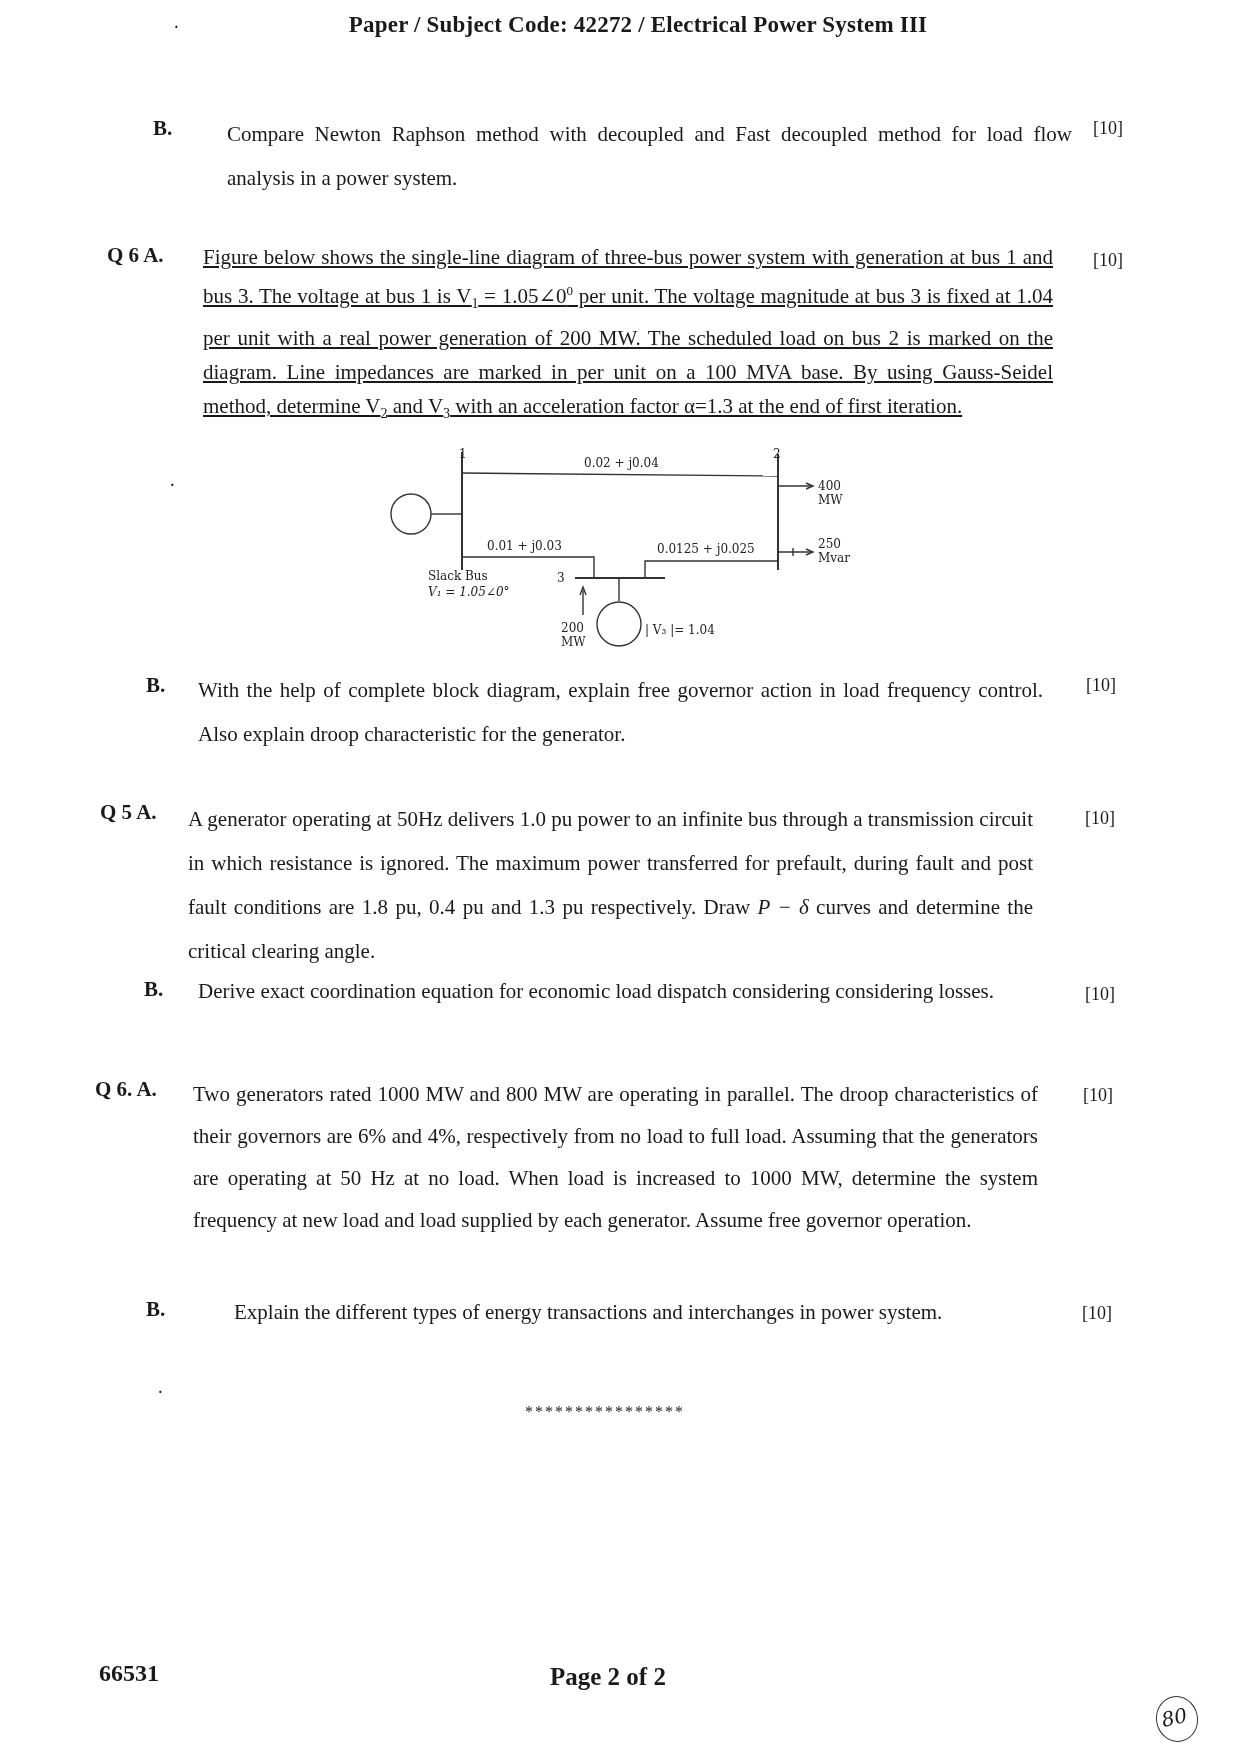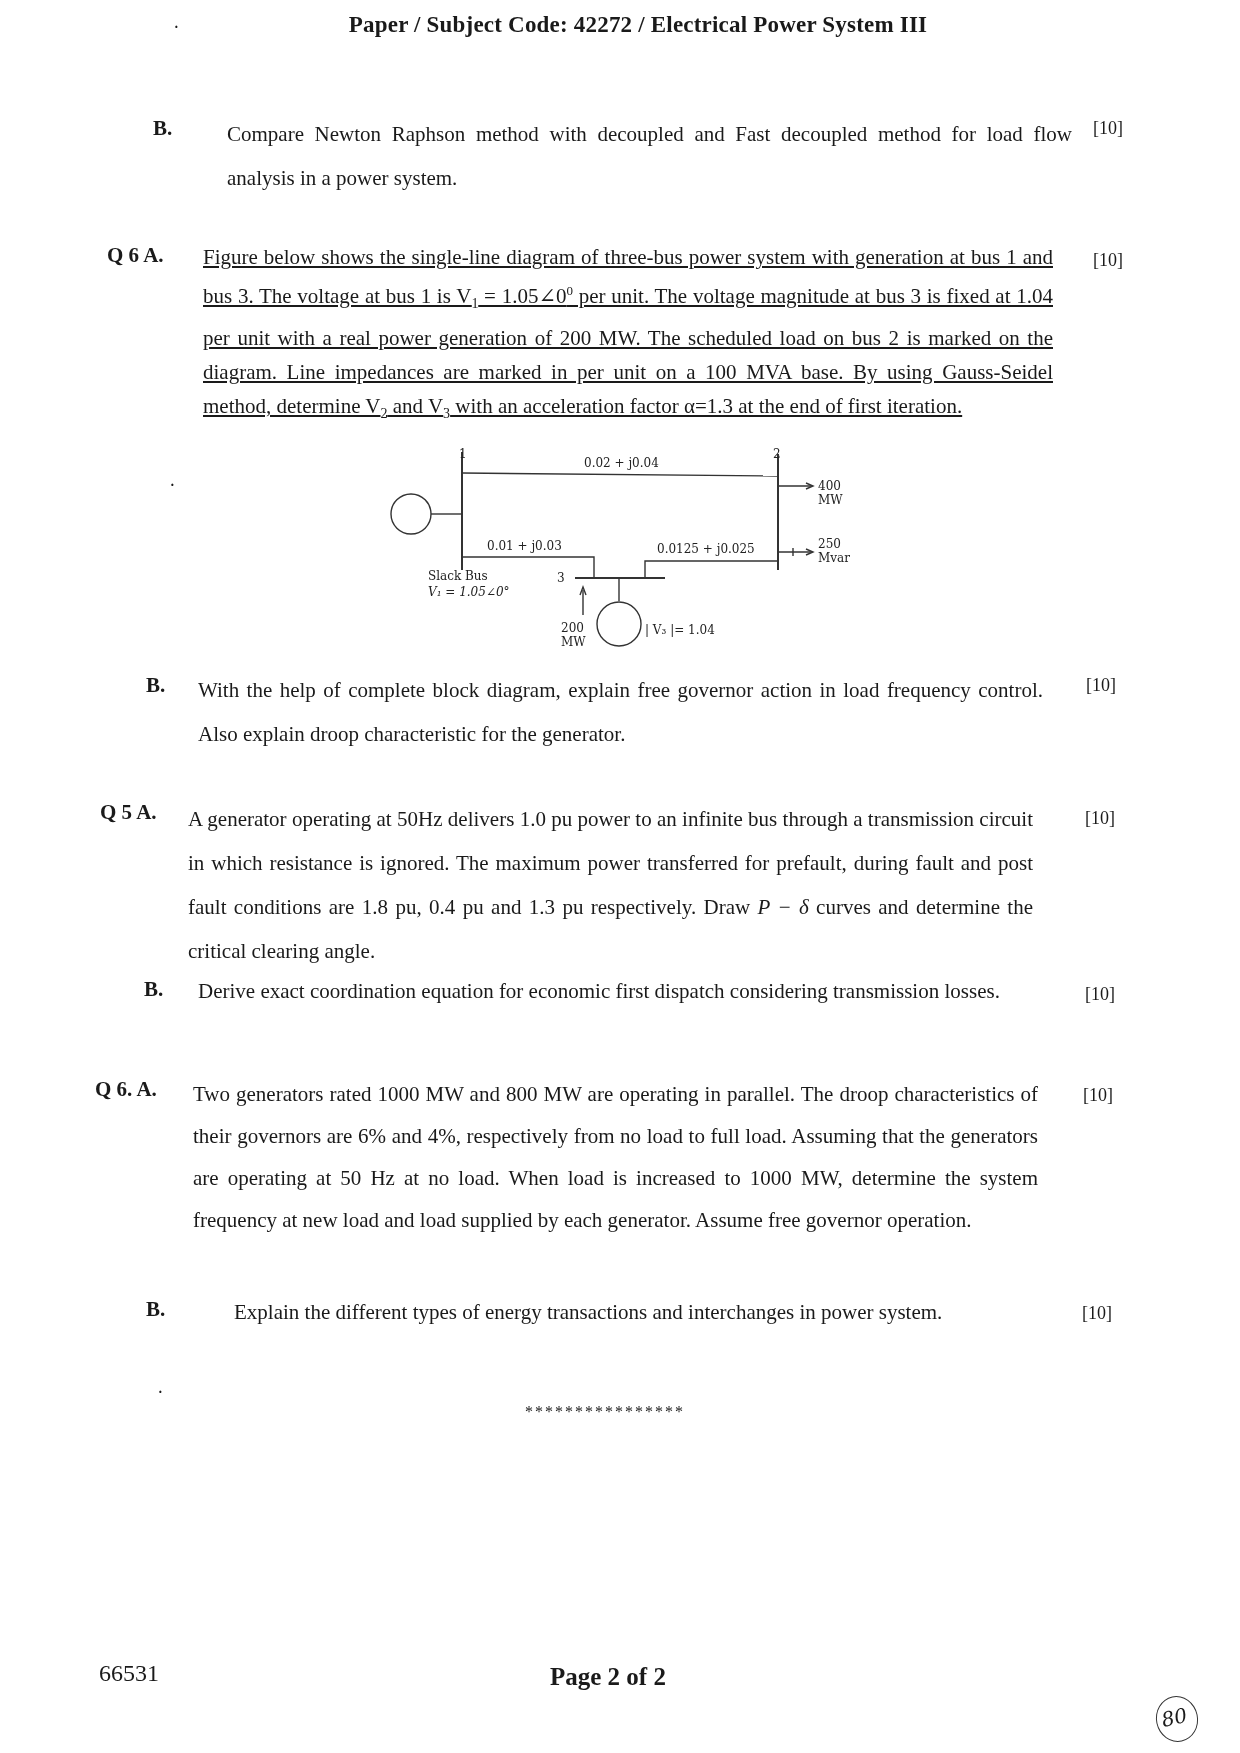--- a/index.html
+++ b/index.html
@@ -6,21 +6,21 @@
   body { width:1240px; height:1753px; position:relative; overflow:hidden;
          font-family:"Liberation Serif", "DejaVu Serif", serif; color:#1a1a1a; }
   .abs { position:absolute; }
   .header { top:12px; left:0; width:1240px; text-align:center; font-size:23px; font-weight:bold; letter-spacing:0.2px; padding-left:36px; box-sizing:border-box; }
   .qlabel { font-size:21px; font-weight:bold; }
   .qtext { font-size:21px; line-height:34px; text-align:justify; text-align-last:left; }
   .marks { font-size:18px; }
   .dense { line-height:34px;text-decoration:underline; }
   .sparse { line-height:44px; }
   .diag-text { font-family:"DejaVu Serif", serif; font-size:12px; fill:#222; }
-  .footer-num { font-size:24px; font-weight:normal; }
+  .footer-num { font-size:24px; font-weight:bold; }
   .footer-page { font-size:25px; font-weight:bold; }
   .stars { font-size:16px; letter-spacing:2px; }
   .dot { font-size:14px; font-weight:bold; }
   sub { font-size:14px; }
   sup { font-size:13px; }
 </style>
 </head>
 <body>
 
 <div class="abs header">Paper / Subject Code: 42272 / Electrical Power System III</div>
@@ -88,21 +88,21 @@
 <div class="abs qtext sparse" style="left:198px;top:668px;width:845px;">With the help of complete block diagram, explain free governor action in load frequency control. Also explain droop characteristic for the generator.</div>
 <div class="abs marks" style="left:1086px;top:675px;">[10]</div>
 
 <div class="abs qlabel" style="left:100px;top:800px;">Q 5 A.</div>
 <div class="abs qtext sparse" style="left:188px;top:797px;width:845px;">
   <span>A generator operating at 50Hz delivers 1.0 pu power to an infinite bus through a transmission circuit in which resistance is ignored. The maximum power transferred for prefault, during fault and post fault conditions are 1.8 pu, 0.4 pu and 1.3 pu respectively. Draw </span><i>P − δ</i><span> curves and determine the critical clearing angle.</span>
 </div>
 <div class="abs marks" style="left:1085px;top:808px;">[10]</div>
 
 <div class="abs qlabel" style="left:144px;top:977px;">B.</div>
-<div class="abs qtext" style="left:198px;top:976px;width:850px;line-height:30px;">Derive exact coordination equation for economic first dispatch considering transmission losses.</div>
+<div class="abs qtext" style="left:198px;top:976px;width:850px;line-height:30px;">Derive exact coordination equation for economic load dispatch considering considering losses.</div>
 <div class="abs marks" style="left:1085px;top:984px;">[10]</div>
 
 <div class="abs qlabel" style="left:95px;top:1077px;">Q 6. A.</div>
 <div class="abs qtext" style="left:193px;top:1073px;width:845px;line-height:42px;">Two generators rated 1000 MW and 800 MW are operating in parallel. The droop characteristics of their governors are 6% and 4%, respectively from no load to full load. Assuming that the generators are operating at 50 Hz at no load. When load is increased to 1000 MW, determine the system frequency at new load and load supplied by each generator. Assume free governor operation.</div>
 <div class="abs marks" style="left:1083px;top:1085px;">[10]</div>
 
 <div class="abs qlabel" style="left:146px;top:1297px;">B.</div>
 <div class="abs qtext" style="left:191px;top:1295px;width:870px;line-height:34px;margin-left:43px;">Explain the different types of energy transactions and interchanges in power system.</div>
 <div class="abs marks" style="left:1082px;top:1303px;">[10]</div>
 

